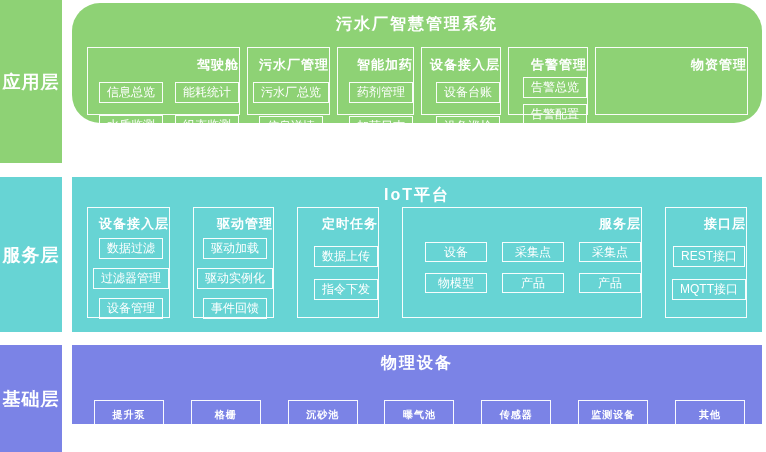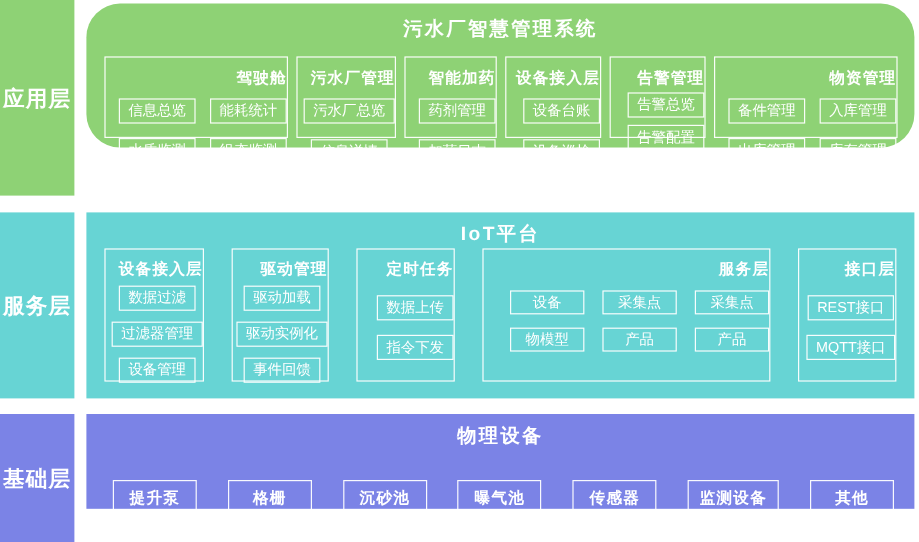--- a/index.html
+++ b/index.html
@@ -52,21 +52,21 @@
   .stack { display:flex; flex-direction:column; align-items:center; gap:13px; margin-top:8px; }
   .stack.tight { gap:6px; margin-top:3px; }
   .stack.svc3 { gap:9px; margin-top:5px; }
   .stack.wide { gap:12px; margin-top:13px; }
   .grid3 { display:grid; grid-template-columns:62px 62px 62px; column-gap:15px; row-gap:11px; margin-top:9px; justify-items:stretch; }
   .grid3 .chip { min-width:62px; height:20px; }
 
   
   .devices { position:absolute; left:22px; right:17px; top:55px; display:flex; justify-content:space-between; }
   .devbox { height:29px; min-width:70px; padding:0 9px; border:1.5px solid rgba(255,255,255,0.95);
-            display:flex; align-items:center; justify-content:center; font-size:13px; font-weight:bold; letter-spacing:1px; }
+            display:flex; align-items:center; justify-content:center; font-size:10px; font-weight:bold; letter-spacing:1px; }
 </style>
 </head>
 <body>
 
 <div class="canvas">
 
   <div class="side app" style="background: rgb(142, 210, 117);">应用层</div>
   <div class="side svc" style="background: rgb(103, 212, 212);">服务层</div>
   <div class="side base" style="background: rgb(123, 131, 230);">基础层</div>
 
@@ -112,26 +112,20 @@
         <div class="gtitle">告警管理</div>
         <div class="stack tight">
           <div class="chip">告警总览</div>
           <div class="chip">告警配置</div>
           <div class="chip">告警历史</div>
         </div>
       </div>
 
       <div class="gbox g-material">
         <div class="gtitle">物资管理</div>
-        <div class="grid2">
-          <div class="chip">备件管理</div>
-          <div class="chip">入库管理</div>
-          <div class="chip">出库管理</div>
-          <div class="chip">库存管理</div>
-        </div>
       </div>
 
     </div>
   </div>
 
   <div class="panel svc" style="background: rgb(103, 212, 212);">
     <div class="panel-title">IoT平台</div>
     <div class="groups">
 
       <div class="gbox g-access">

